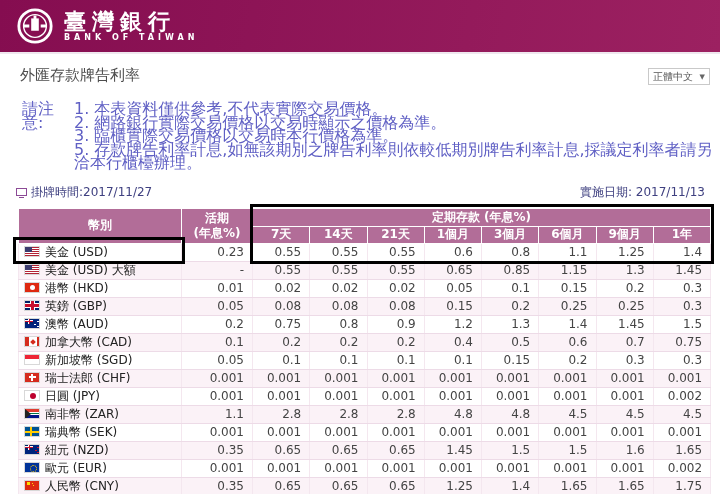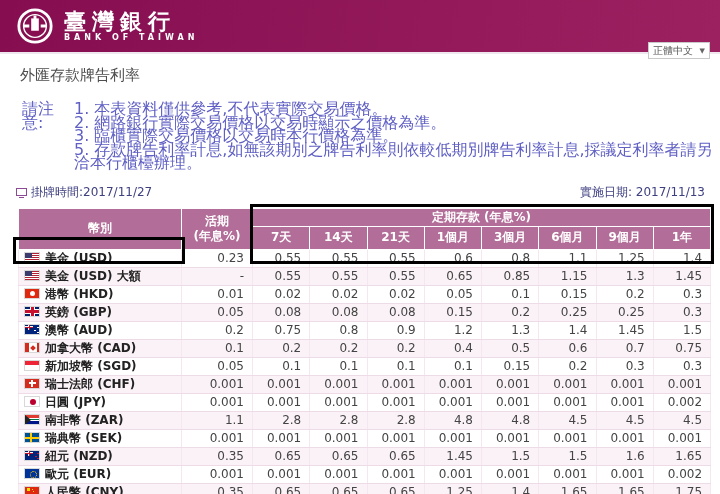--- a/index.html
+++ b/index.html
@@ -9,21 +9,21 @@
   
   .topbar { height:54px; background:linear-gradient(100deg,#850d50,#9c2161);
     display:flex; align-items:center; padding-left:16px; border-bottom:2px solid #efe7ee; }
   .logo-mark { width:38px; height:38px; margin-right:10px; }
   .bank-name-block { color:#fff; line-height:1; }
   .bank-name-zh { font-family:"DejaVu Serif", serif; font-size:22px; font-weight:bold;
     letter-spacing:6px; }
   .bank-name-en { font-size:8px; letter-spacing:4px; font-weight:bold; margin-top:2px; }
 
   
-  .lang-select { position:absolute; top:42px; right:10px; width:62px; height:17px;
+  .lang-select { position:absolute; top:68px; right:10px; width:62px; height:17px;
     border:1px solid #c9c9c9; background:#fff; font-size:10px; color:#555;
     display:flex; align-items:center; justify-content:space-between; padding:0 4px; }
   .lang-caret { font-size:7px; color:#666; }
 
   
   .page-title { margin:12px 0 0 20px; font-size:15px; color:#4d4d4d; }
 
   
   .notes { display:flex; margin:17px 0 0 22px; font-size:16px; line-height:13.5px; }
   .notes-label { color:#5f5fc4; width:52px; flex:none; }
@@ -41,27 +41,27 @@
 
   
   table.rates { border-collapse:collapse; table-layout:fixed; width:692px;
     margin:7px 0 12px 18px; font-size:12px; }
   .rates col.c-cur { width:163px; }
   .rates col.c-dem { width:71px; }
   .rates col.c-term { width:57.25px; }
   .rates th { background:#b26d98; color:#fff; font-weight:bold; border:1px solid #fff;
     font-size:12px; padding:0; line-height:15px; }
   .rates thead tr:first-child th { height:18px; }
-  .rates thead tr:last-child th { height:23px; }
+  .rates thead tr:last-child th { height:17px; }
   .rates td { height:18px; border-bottom:1px solid #eddbe7; border-right:1px solid #f4e7ef;
     color:#444; padding:0 8px 0 4px; white-space:nowrap; overflow:hidden; }
   .rates td.cur { text-align:left; color:#222; padding-left:5px; }
   .rates td.num { text-align:right; }
   .rates tr.alt td { background:#fbf2f7; }
-  .rates tbody tr td:first-child { border-left:1px solid #f4e7ef;font-weight:bold; }
+  .rates tbody tr td:first-child { border-left:1px solid #f4e7ef; }
 
   
   .flag { display:inline-block; width:16px; height:11px; margin-right:5px;
     vertical-align:-1px; border:1px solid #d8d8d8; position:relative; overflow:hidden;
     background:#eee; }
   .flag-us { background:repeating-linear-gradient(180deg,#b22234 0 1px,#fff 1px 2px); }
   .flag-us::after { content:""; position:absolute; left:0; top:0; width:7px; height:5px; background:#3c3b6e; }
   .flag-hk { background:#de2910; }
   .flag-hk::after { content:""; position:absolute; left:5px; top:2px; width:5px; height:5px; background:#fff; border-radius:50%; }
   .flag-gb { background:

